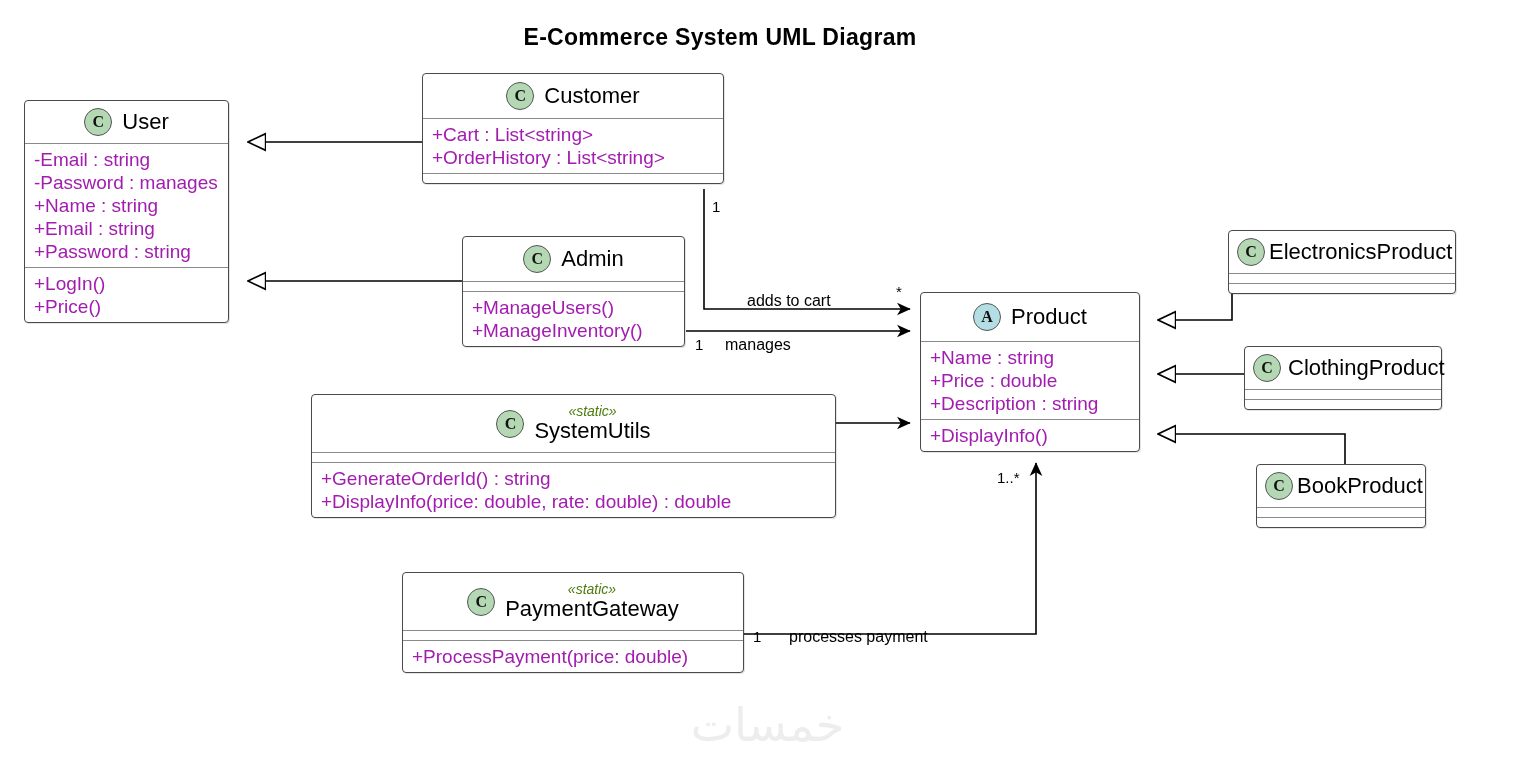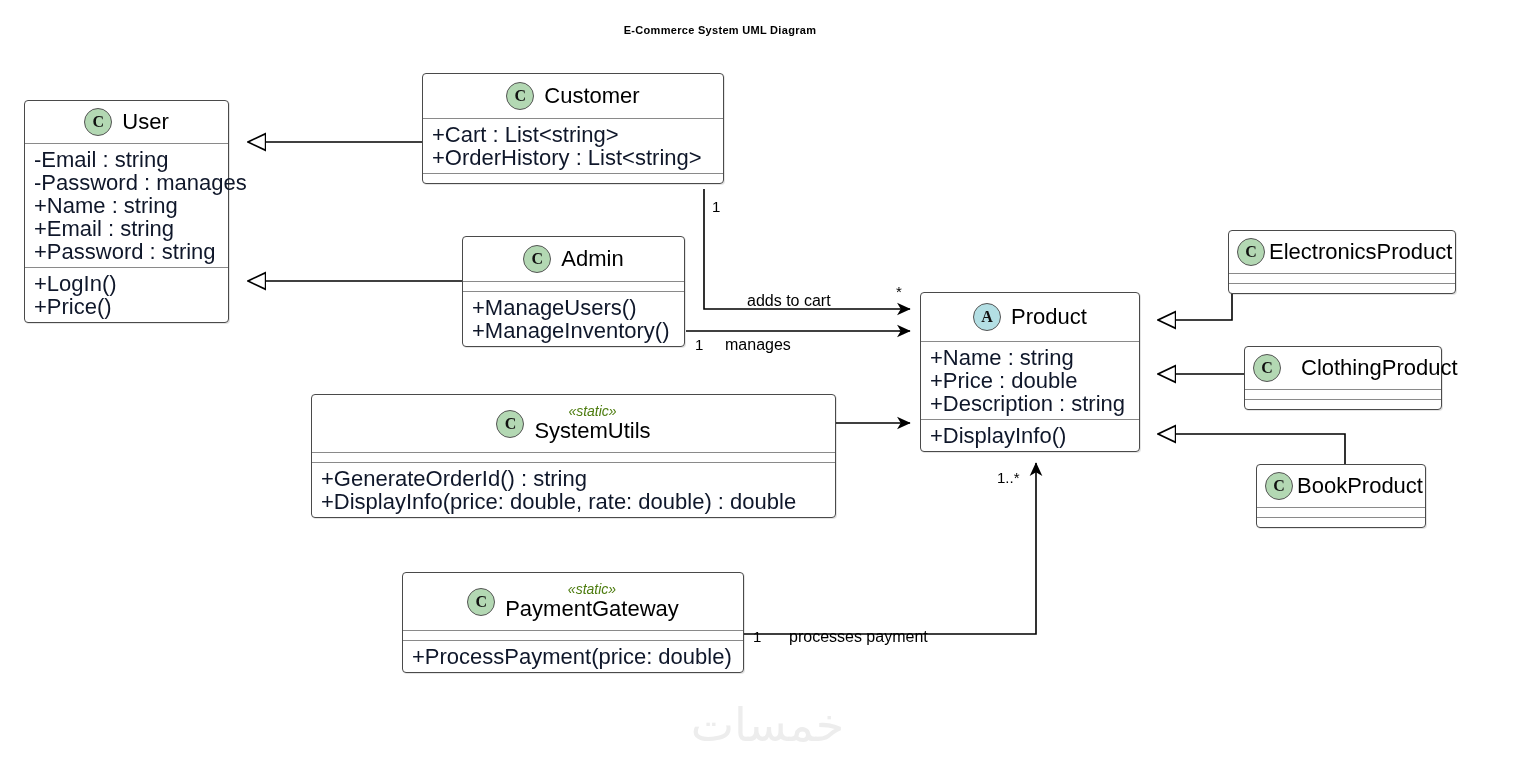--- a/index.html
+++ b/index.html
@@ -17,21 +17,21 @@
     height: 762px;
     background: #ffffff;
     overflow: hidden;
   }
   #diagram-title {
     position: absolute;
     left: 0;
     top: 24px;
     width: 1440px;
     text-align: center;
-    font-size: 11px;
+    font-size: 23px;
     font-weight: bold;
     letter-spacing: 0.3px;
     color: #000000;
   }
   
   .uml-class {
     position: absolute;
     box-sizing: border-box;
     background: #ffffff;
     border: 1px solid #4a4a4a;
@@ -83,24 +83,24 @@
     color: #000;
   }
   .class-name.abstract { }
   .compartment {
     box-sizing: border-box;
     border-top: 1px solid #8a8a8a;
     padding: 4px 8px 4px 9px;
   }
   .compartment.empty { padding: 0; height: 10px; }
   .member {
-    font-size: 22px;
+    font-size: 19px;
     line-height: 23px;
     white-space: nowrap;
-    color: #0f172a;
+    color: #a21caf;
   }
   
   #links {
     position: absolute;
     left: 0;
     top: 0;
     width: 1535px;
     height: 762px;
     pointer-events: none;
   }
@@ -279,21 +279,21 @@
         <span class="class-name">ElectronicsProduct</span>
       </span>
     </div>
     <div class="compartment empty"></div>
     <div class="compartment empty"></div>
   </div>
 
   <div class="uml-class" style="left:1244px; top:346px; width:198px;">
     <div class="uml-header" style="height:42px; justify-content:flex-start; padding-left:8px;">
       <span class="badge badge-class">C</span>
-      <span class="name-block" style="margin-left:20px;">
+      <span class="name-block" style="margin-left:7px;">
         <span class="class-name">ClothingProduct</span>
       </span>
     </div>
     <div class="compartment empty"></div>
     <div class="compartment empty"></div>
   </div>
 
   <div class="uml-class" style="left:1256px; top:464px; width:170px;">
     <div class="uml-header" style="height:42px; justify-content:flex-start; padding-left:8px;">
       <span class="badge badge-class">C</span>

